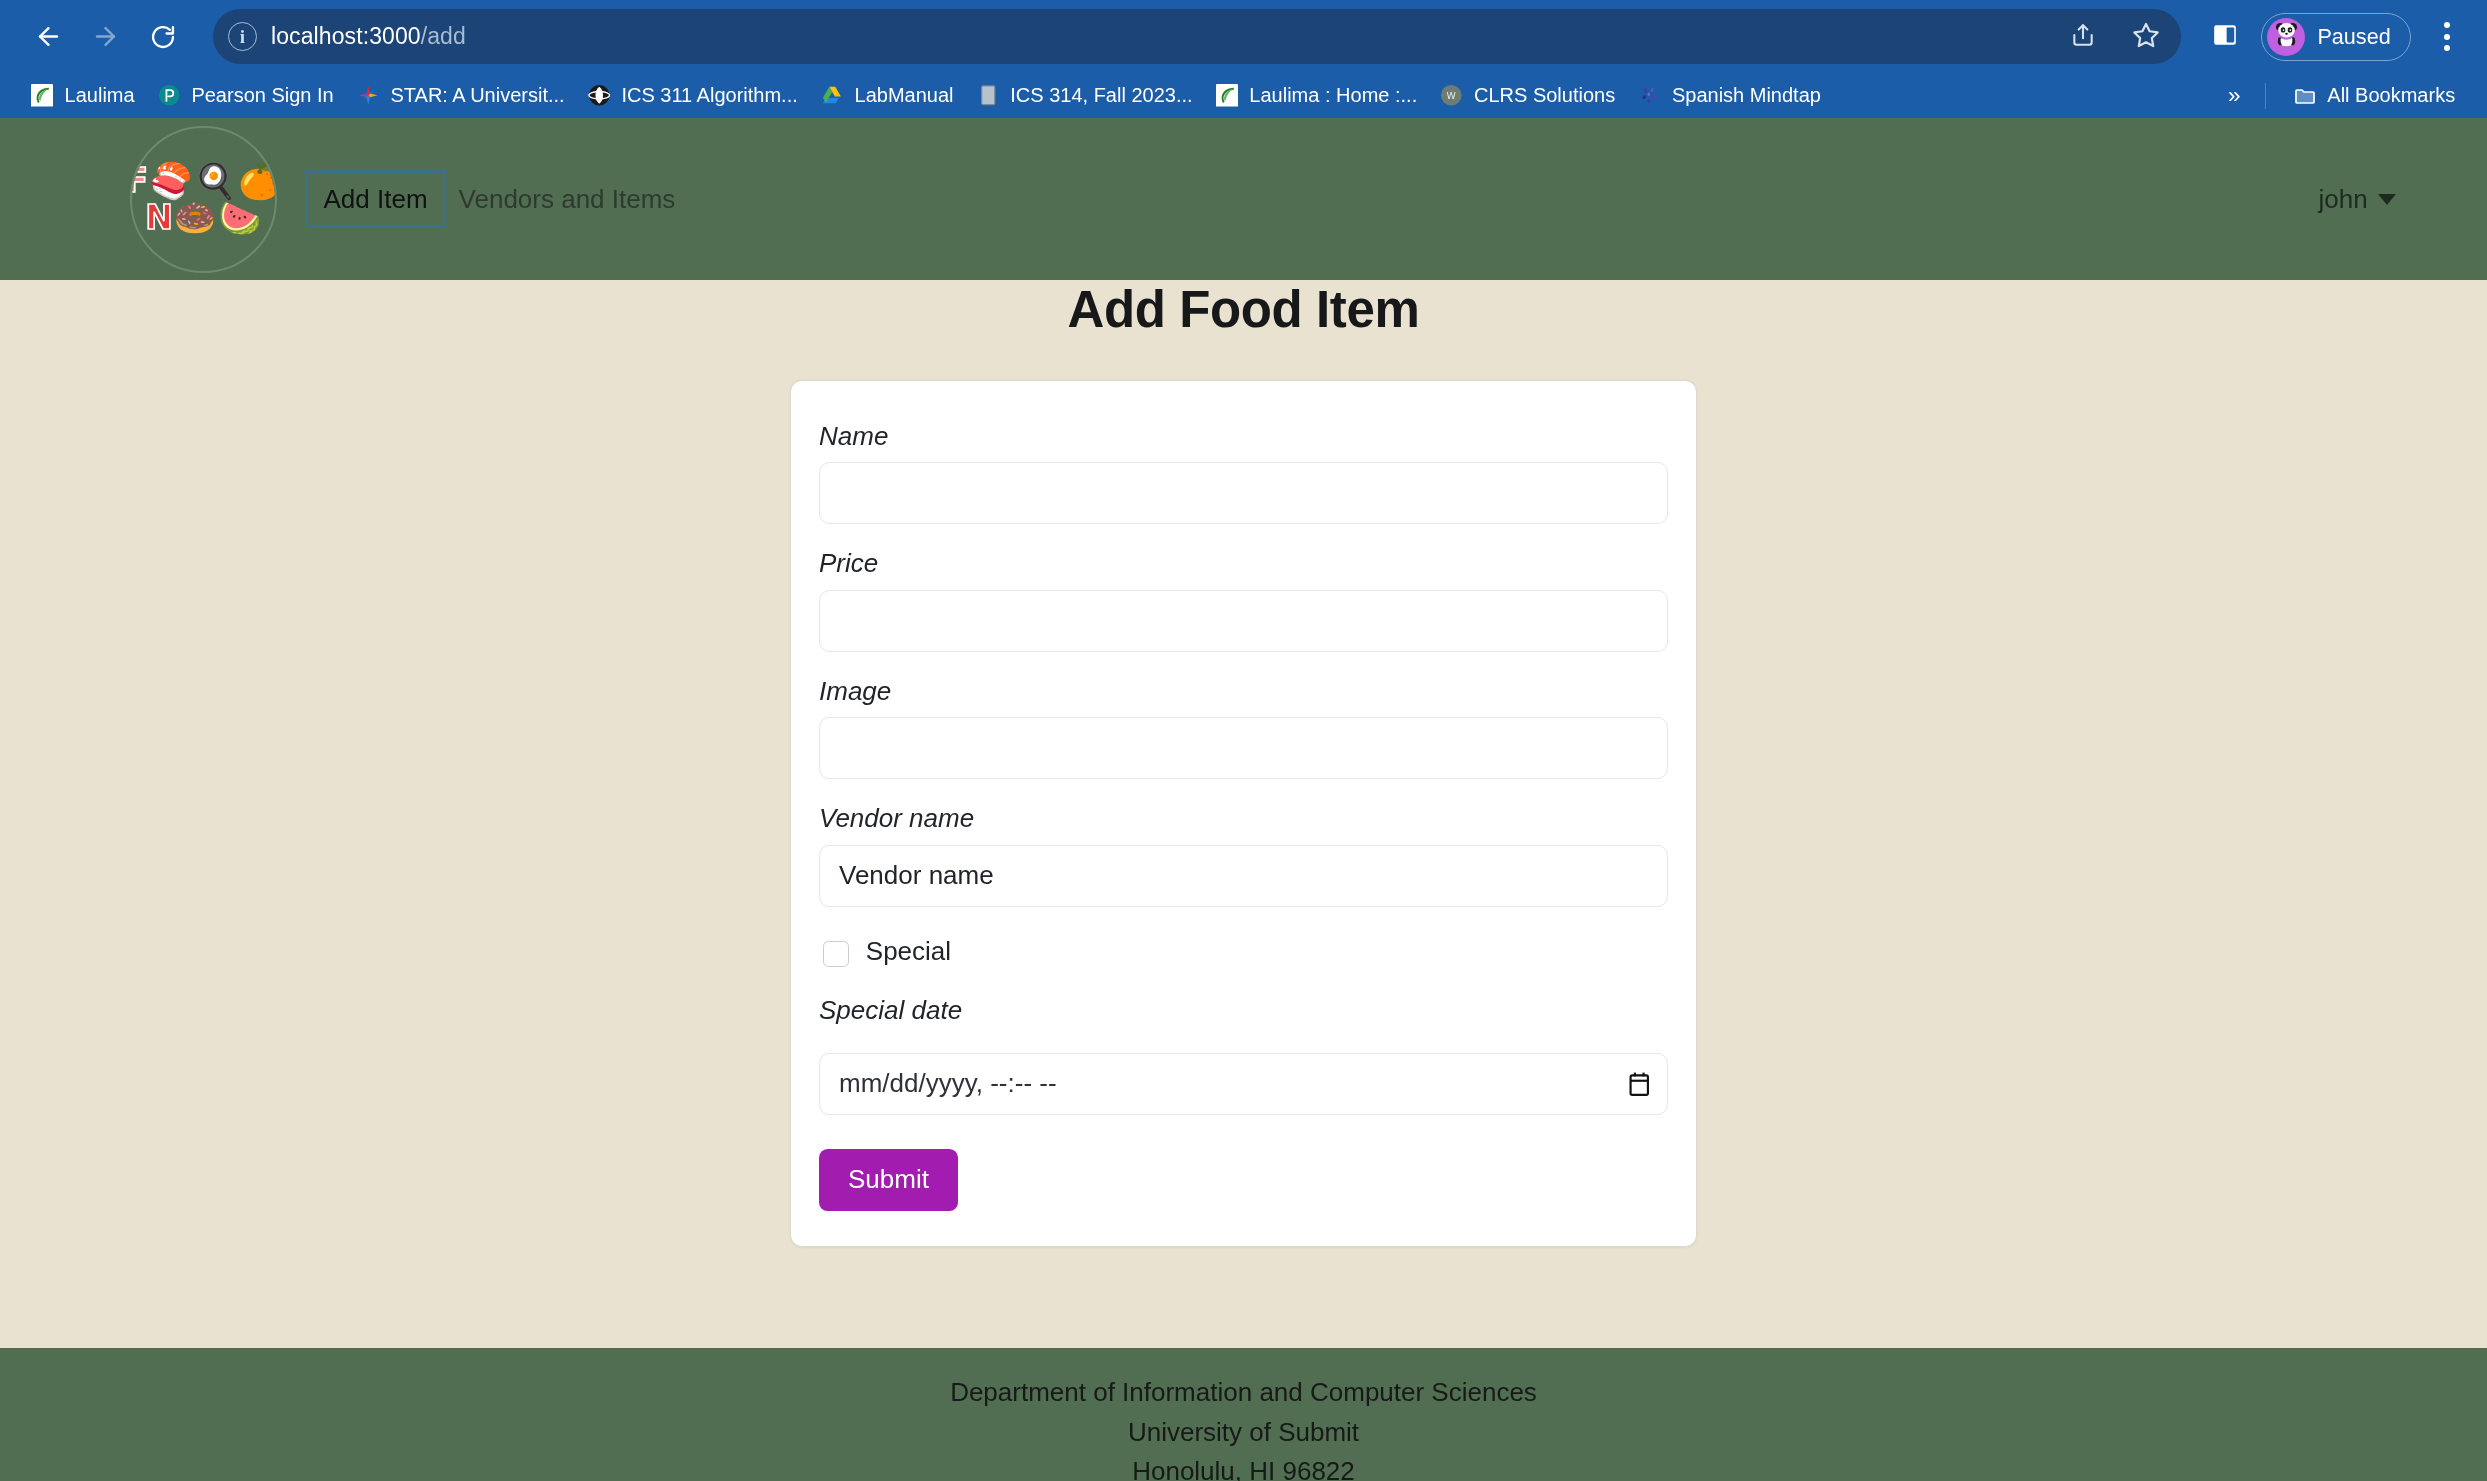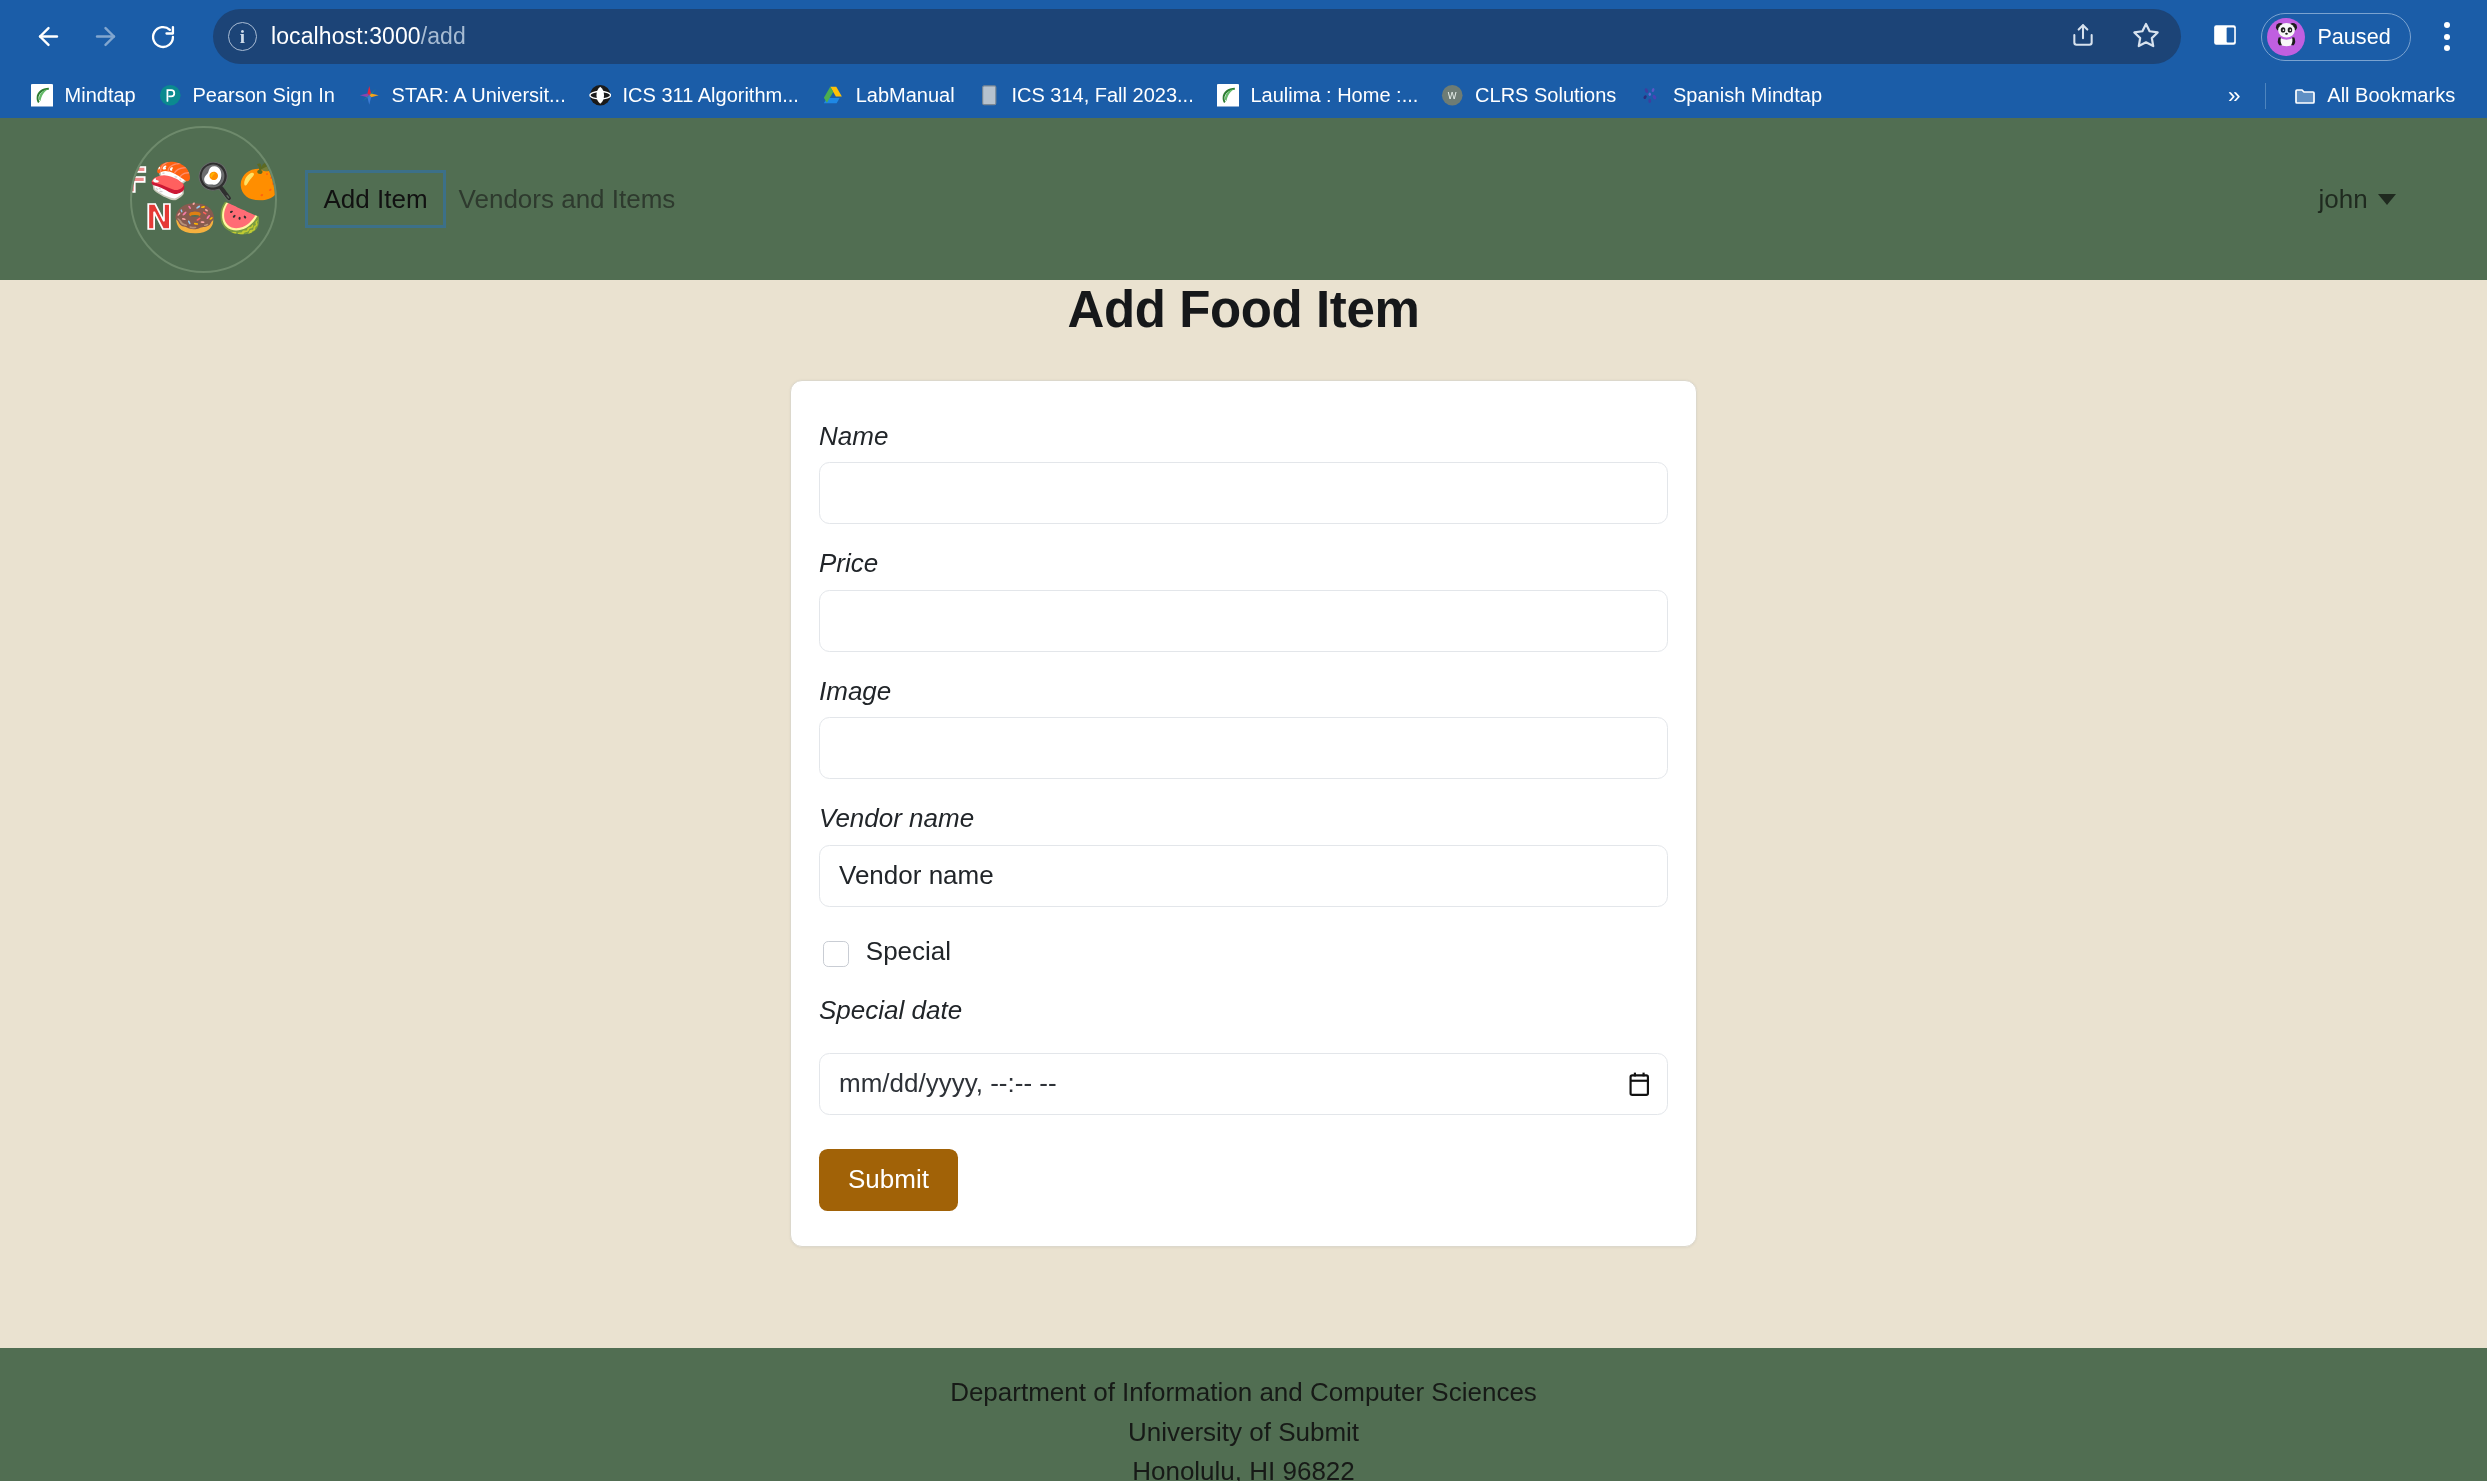--- a/index.html
+++ b/index.html
@@ -318,21 +318,21 @@
     right: 17.3px;
     top: 50%;
     transform: translateY(-50%);
     color: #111;
     display: flex;
     align-items: center;
   }
 
   .submit-btn {
     margin-top: 10.4px;
-    background: #a16207;
+    background: #a21caf;
     color: #FFFFFF;
     border: none;
     border-radius: 8.6px;
     font-size: 26px;
     padding: 15.5px 29px;
     font-family: "Liberation Sans", sans-serif;
     cursor: pointer;
     display: inline-block;
   }
 
@@ -454,21 +454,21 @@
 <div class="bookmarks-bar">
 
   <div class="bm">
     <span class="favicon">
       <svg width="22.5" height="22.5" viewBox="0 0 24 24">
           <rect width="24" height="24" fill="#FFFFFF"></rect>
           <path d="M19 4c-7 0-13 4-13 11 0 2 .6 4 1.6 5.3l1.6-1.3C8.4 17.8 8 16.4 8 15c0-5 5-9 11-9 0-1 0-2 0-2z" fill="#2E7D32"></path>
           <path d="M18.4 5.2C12 6.4 8.6 10.3 8.4 16.6l1.8 1.6C11 12 14 8 18.4 5.2z" fill="#66BB6A"></path>
         </svg>
     </span>
-    <span class="bm-label">Mindtap</span>
+    <span class="bm-label">Laulima</span>
   </div>
 
   <div class="bm">
     <span class="favicon">
       <svg width="22.5" height="22.5" viewBox="0 0 24 24">
           <circle cx="12" cy="12" r="11" fill="#0B8A8F"></circle>
           <path d="M9 18V6.5h4a3.3 3.3 0 0 1 0 6.6H11" stroke="#FFFFFF" stroke-width="1.9" fill="none" stroke-linecap="round"></path>
         </svg>
     </span>
     <span class="bm-label">Pearson Sign In</span>

